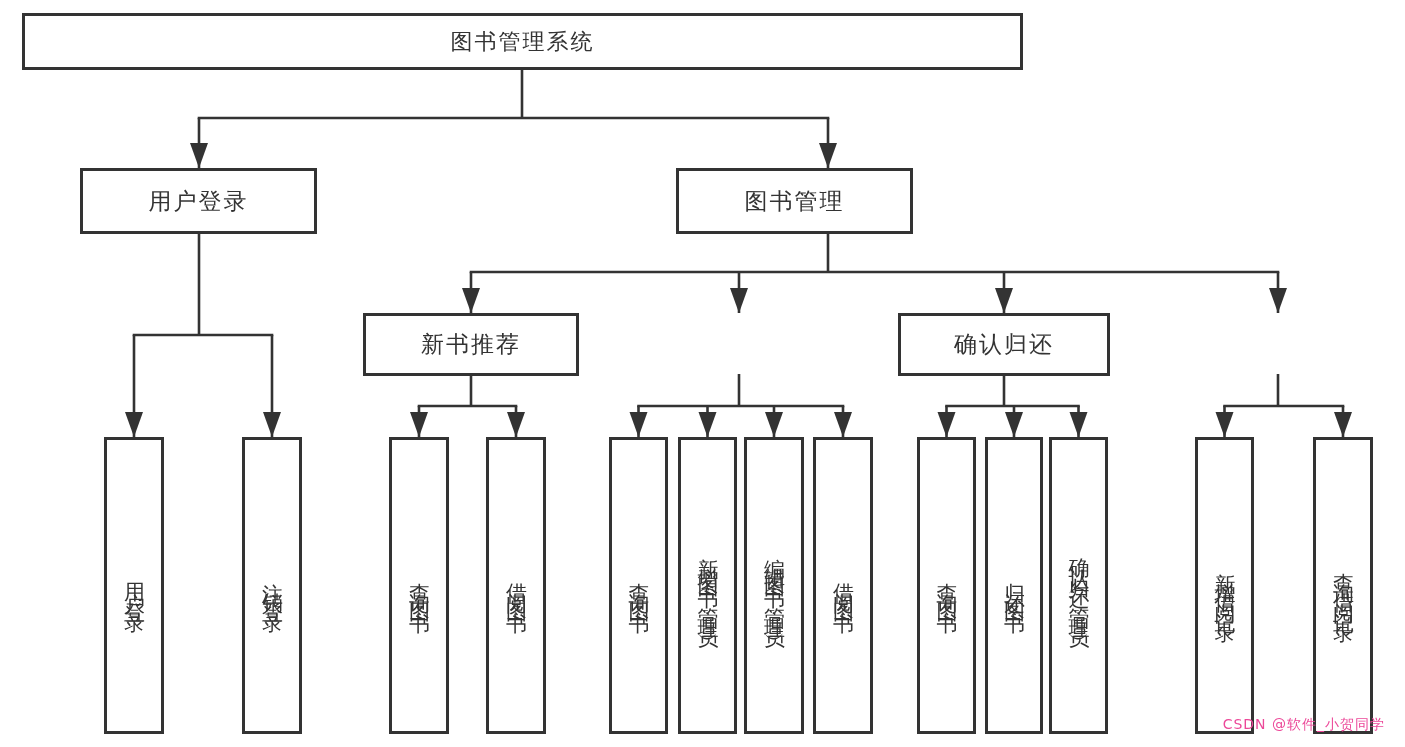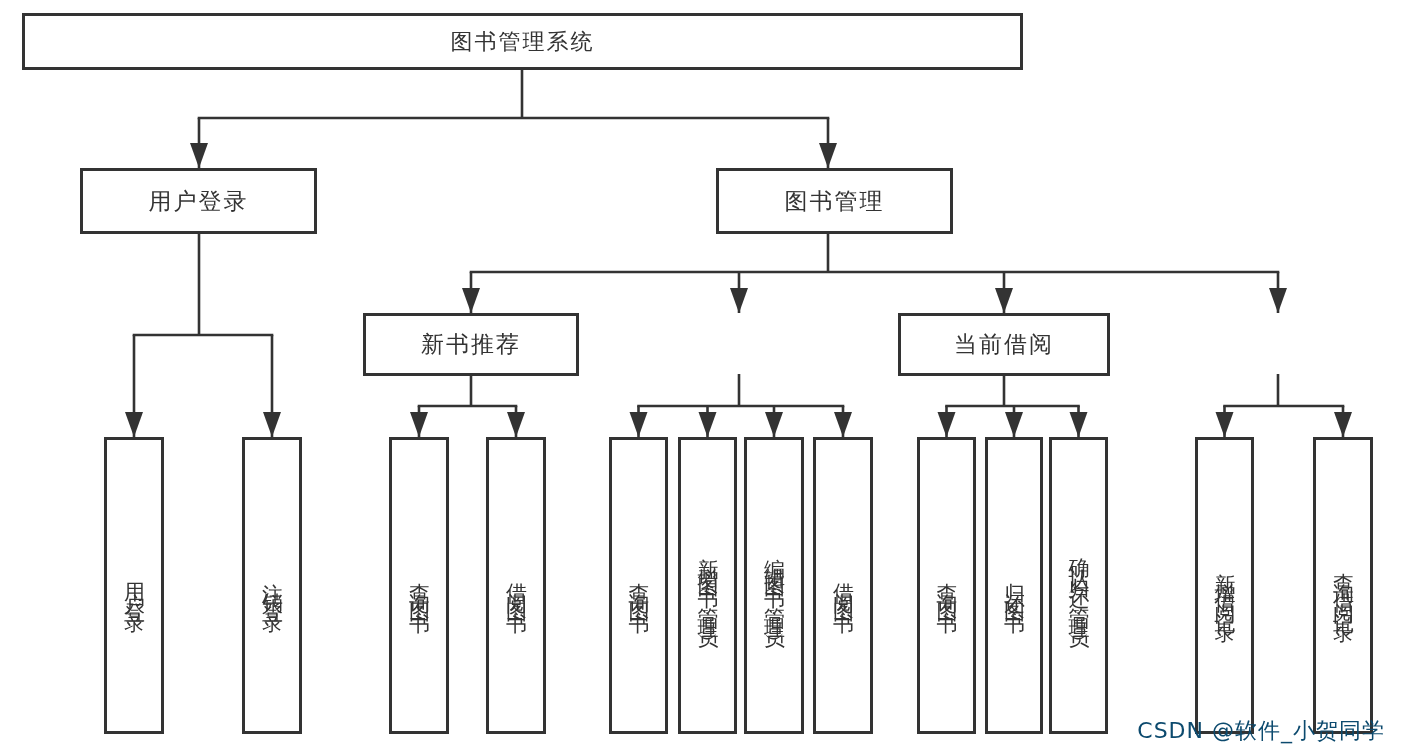--- a/index.html
+++ b/index.html
@@ -15,21 +15,21 @@
     font-size:23px;color:#333333;letter-spacing:2px;white-space:nowrap;line-height:1;
   }
   .root .hlabel{font-size:22px;}
   .vlabel{
     writing-mode:vertical-lr;text-orientation:mixed;
     font-size:21px;color:#333333;letter-spacing:10px;line-height:1;
   }
   .connectors{position:absolute;left:0;top:0;pointer-events:none;}
   .watermark{
     position:absolute;top:716px;right:8px;
-    font-size:22px;color:#0c4a6e;letter-spacing:1px;white-space:nowrap;
+    font-size:14px;color:#ec4899;letter-spacing:1px;white-space:nowrap;
   }
 </style>
 </head>
 <body>
 
 <div class="canvas">
 
   <svg class="connectors" width="1405" height="747" viewBox="0 0 1405 747">
     <defs>
       <marker id="ah" markerUnits="userSpaceOnUse" markerWidth="26" markerHeight="20" refX="25" refY="10" orient="auto">
@@ -80,29 +80,29 @@
     </g>
   </svg>
 
   <div class="box root" style="left:22px;top:13px;width:1001px;height:57px;">
     <span class="hlabel">图书管理系统</span>
   </div>
 
   <div class="box" style="left:80px;top:168px;width:237px;height:66px;">
     <span class="hlabel">用户登录</span>
   </div>
-  <div class="box" style="left:716px;top:168px;width:237px;height:66px;">
+  <div class="box" style="left:676px;top:168px;width:237px;height:66px;">
     <span class="hlabel">图书管理</span>
   </div>
 
   <div class="box" style="left:363px;top:313px;width:216px;height:63px;justify-content:center;">
     <span class="hlabel">新书推荐</span>
   </div>
   <div class="box" style="left:898px;top:313px;width:212px;height:63px;">
-    <span class="hlabel">当前借阅</span>
+    <span class="hlabel">确认归还</span>
   </div>
 
   <div class="box" style="left:104px;top:437px;width:60px;height:297px;">
     <span class="vlabel">用户登录</span>
   </div>
   <div class="box" style="left:242px;top:437px;width:60px;height:297px;">
     <span class="vlabel">注销登录</span>
   </div>
 
   <div class="box" style="left:389px;top:437px;width:60px;height:297px;">

